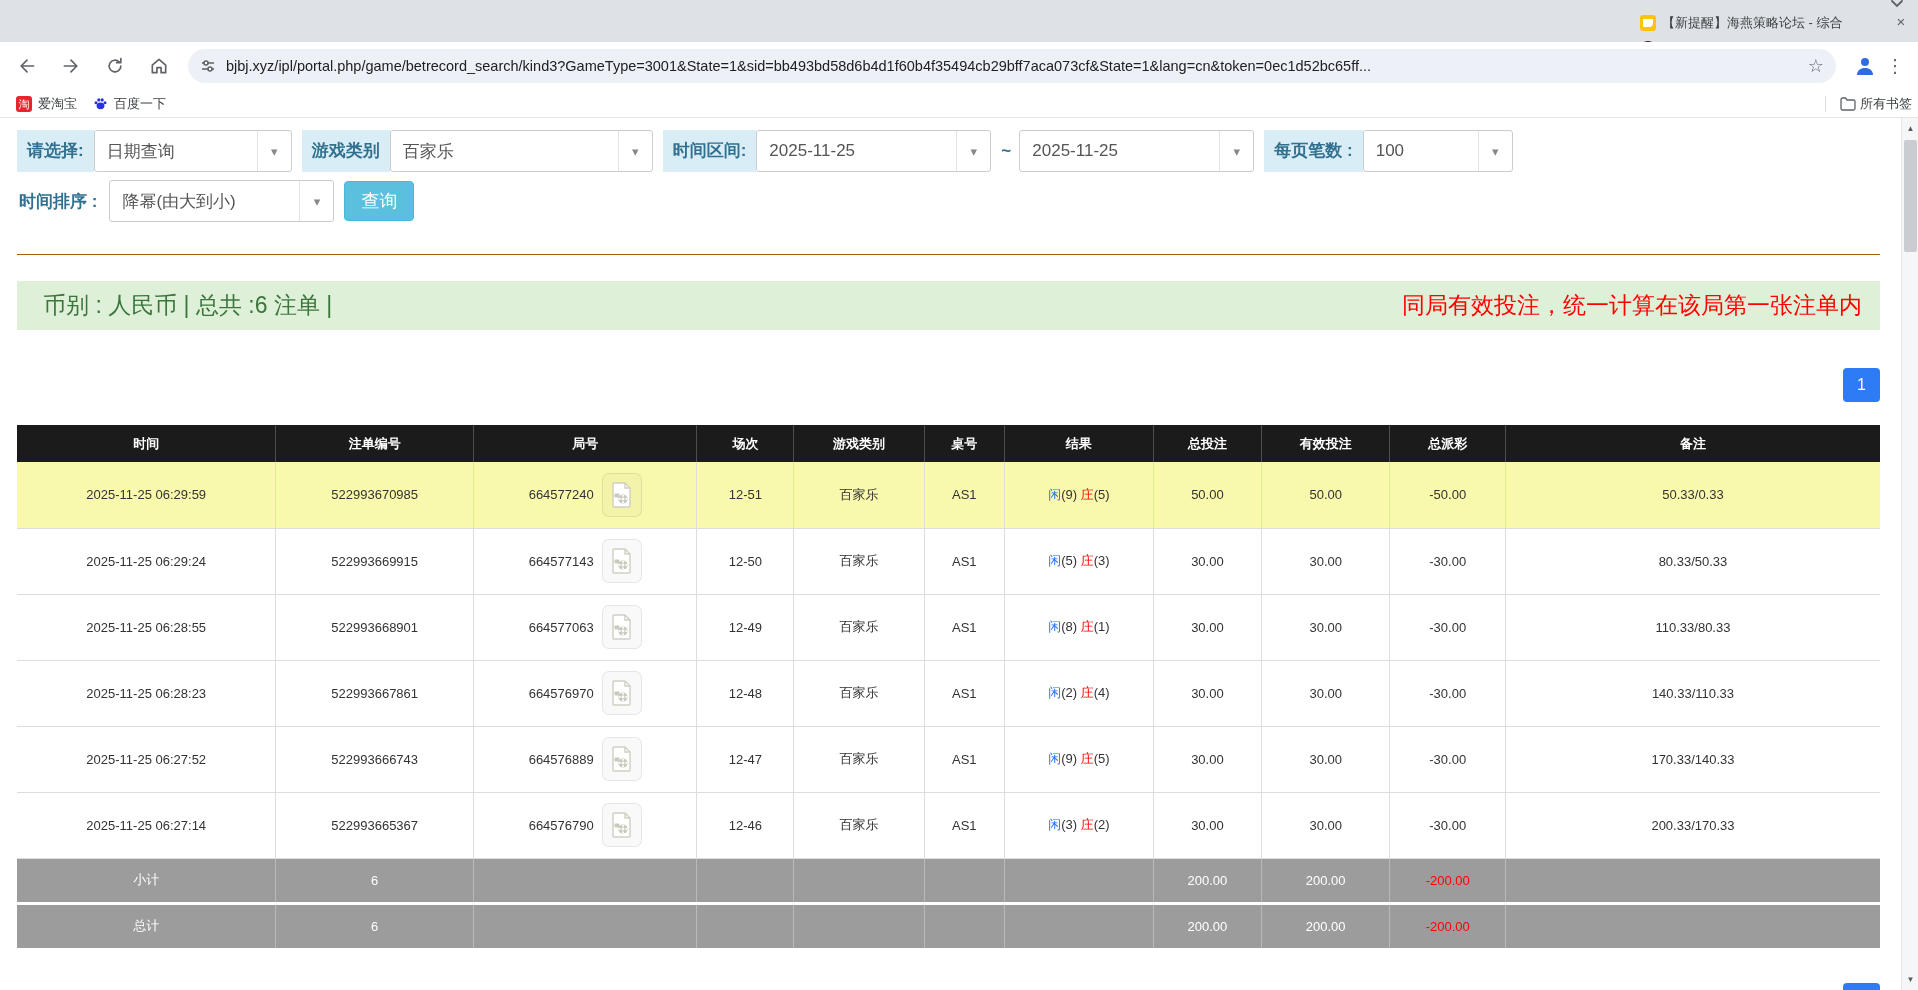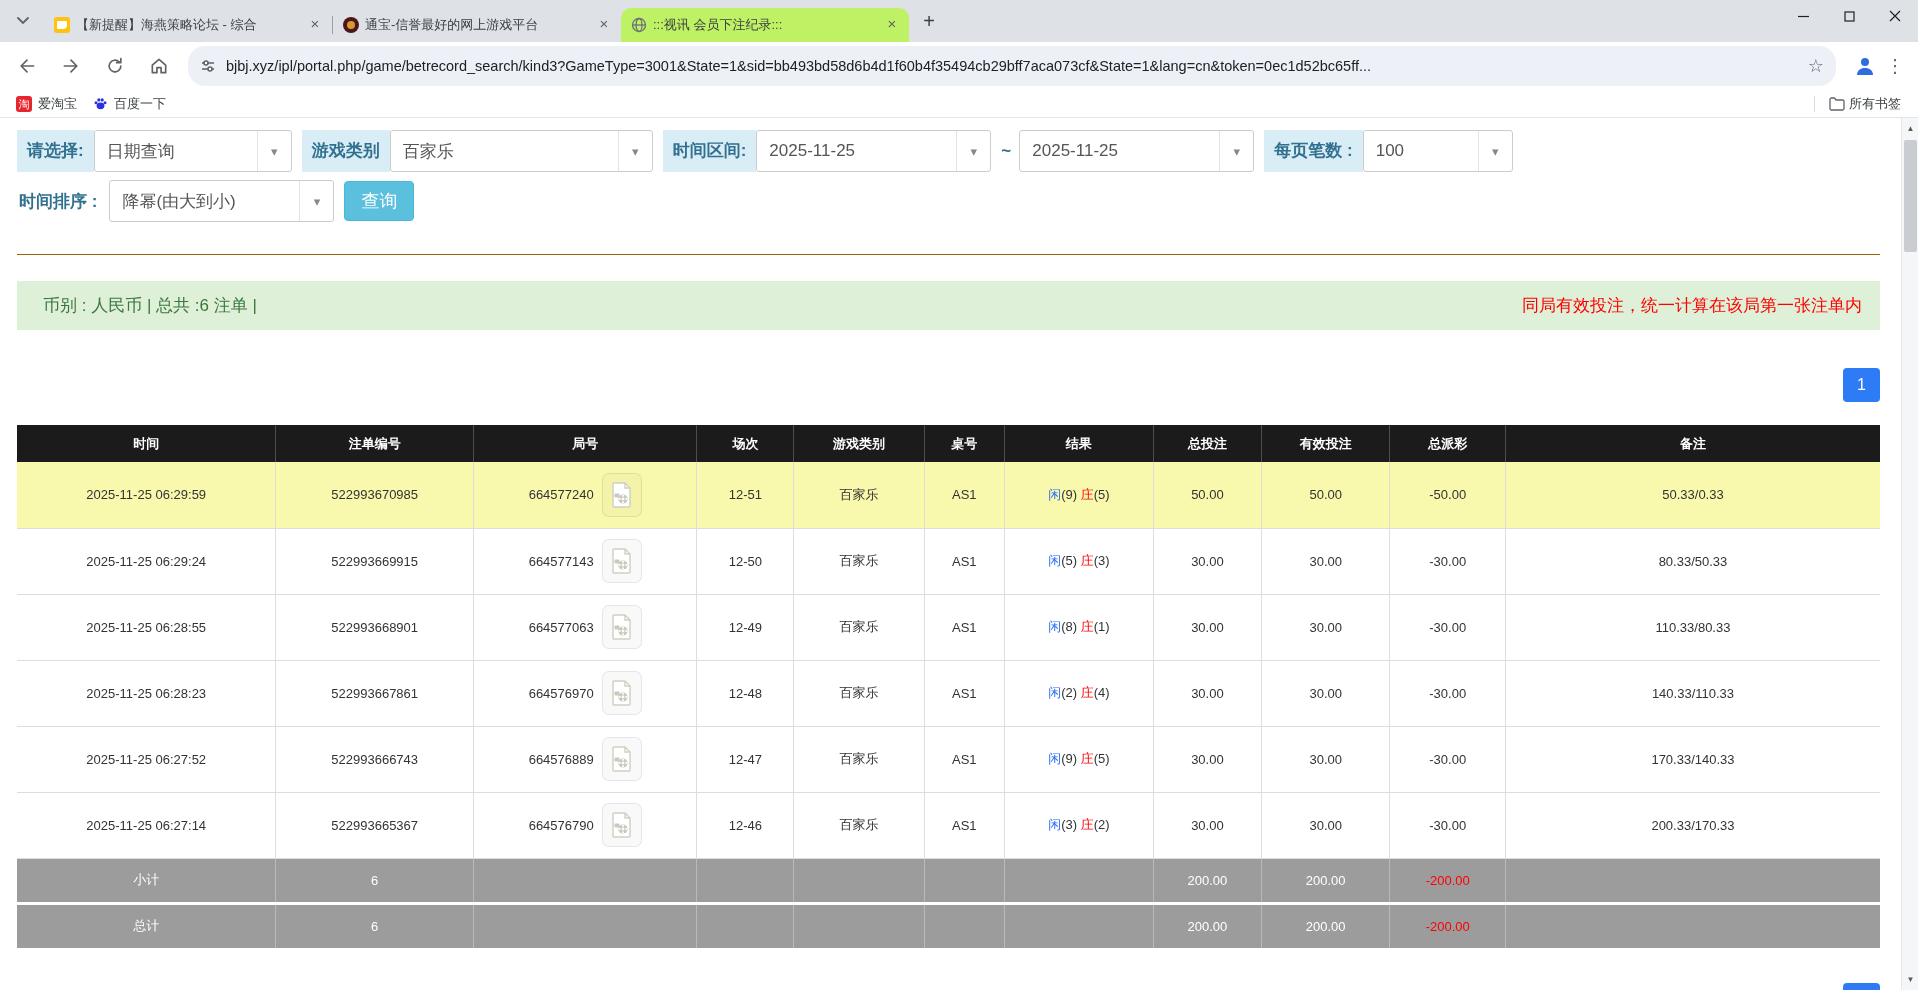--- a/index.html
+++ b/index.html
@@ -1,66 +1,66 @@
 <!DOCTYPE html>
 <html><head>
 <meta charset="utf-8">
 <style>
   * { box-sizing: border-box; margin: 0; padding: 0; }
   body { background:#fff; font-family:"Liberation Sans","DejaVu Sans",sans-serif; }
   .browser { position:relative; width:1918px; height:990px; background:#fff; overflow:hidden; }
 
   
-  .tabbar { position:absolute; top:0; left:0; right:0; height:42px; background:#dee1e6; display:flex; align-items:flex-end; }
+  .tabbar { position:absolute; top:0; left:0; right:0; height:42px; background:#dee1e6; display:flex; align-items:flex-end;flex-direction:column; }
   .tab-search { width:30px; height:30px; margin:0 6px 6px 8px; display:flex; align-items:center; justify-content:center; border-radius:50%; color:#5f6368; }
   .tab { width:288px; height:34px; display:flex; align-items:center; padding:0 8px 0 10px; font-size:13px; color:#3c4043; position:relative; }
   .tab.active { background:#bef264; border-radius:10px 10px 0 0; }
   .tab-title { flex:1; white-space:nowrap; overflow:hidden; margin:0 6px; }
   .tab-close { width:18px; height:18px; line-height:16px; text-align:center; border-radius:50%; font-size:15px; color:#5f6368; }
   .tab-divider { width:1px; height:18px; background:#9aa0a6; margin-bottom:8px; }
   .fav { width:16px; height:16px; display:inline-block; flex:none; }
   .fav1 { background:#fec20f; border-radius:3px; position:relative; }
   .fav1::after { content:""; position:absolute; left:3px; top:4px; width:10px; height:8px; background:#fff; border-radius:1px 1px 4px 1px; }
   .fav2 { background:#4a161b; border-radius:50%; position:relative; }
   .fav2::after { content:""; position:absolute; left:4px; top:4px; width:8px; height:8px; border-radius:50%; background:#d49b2a; }
   .newtab { width:28px; height:28px; margin:0 0 7px 6px; font-size:20px; color:#3c4043; display:flex; align-items:center; justify-content:center; border-radius:50%; }
   .wincontrols { margin-left:auto; align-self:flex-start; display:flex; height:32px; }
   .winbtn { width:46px; height:32px; display:flex; align-items:center; justify-content:center; color:#202124; }
 
   
   .toolbar { position:absolute; top:42px; left:0; right:0; height:48px; background:#fff; display:flex; align-items:center; }
   .navbtn { width:34px; height:34px; margin-left:10px; display:flex; align-items:center; justify-content:center; color:#5f6368; }
-  .urlbar { flex:1; height:40px; margin:0 14px 0 12px; background:#edf0f7; border-radius:17px; display:flex; align-items:center; padding:0 12px; }
+  .urlbar { flex:1; height:34px; margin:0 14px 0 12px; background:#edf0f7; border-radius:17px; display:flex; align-items:center; padding:0 12px; }
   .url-text { flex:1; font-size:14.5px; color:#202124; white-space:nowrap; overflow:hidden; margin-left:10px; }
   .star { font-size:18px; color:#5f6368; margin-left:8px; }
   .avatar { width:30px; height:30px; display:flex; align-items:center; justify-content:center; }
   .dots { width:30px; height:30px; margin-right:8px; display:flex; align-items:center; justify-content:center; font-size:18px; color:#5f6368; }
 
   
   .bookmarks { position:absolute; top:90px; left:0; right:0; height:28px; background:#fff; border-bottom:1px solid #e3e5e8; display:flex; align-items:center; font-size:13px; color:#3c4043; }
   .bm { display:flex; align-items:center; gap:6px; margin-left:16px; }
   .bm-tao { width:16px; height:16px; background:#e6252c; color:#fff; border-radius:3px; font-size:11px; line-height:16px; text-align:center; }
-  .bm-right { margin-left:auto; display:flex; align-items:center; gap:4px; padding-right:17px; }
+  .bm-right { margin-left:auto; display:flex; align-items:center; gap:4px; padding-right:6px; }
   .bm-sep { width:1px; height:16px; background:#dadce0; margin-right:10px; }
 
   
   .page { position:absolute; top:118px; left:0; right:0; bottom:0; background:#fff; }
 
   .filters { position:absolute; top:0; left:17px; right:38px; height:137px; border-bottom:1px solid #a16207; padding-top:12px; font-size:17px; }
   .frow { display:flex; align-items:center; margin-bottom:8px; }
   .chip { background:#d9edf7; color:#31708f; font-weight:bold; padding:0 10px; height:42px; line-height:42px; white-space:nowrap; }
   .plain-label { color:#31708f; font-weight:bold; padding:0 12px 0 2px; white-space:nowrap; }
   .sel { height:42px; background:#fff; border:1px solid #ccc; border-radius:3px; display:flex; align-items:center; color:#555; margin-right:10px;gap:15px; }
   .sel .sel-text { flex:1; padding-left:12px; white-space:nowrap; overflow:hidden; }
   .sel .caret-zone { width:34px; align-self:stretch; border-left:1px solid #e3e3e3; display:flex; align-items:center; justify-content:center; color:#888; font-size:13px; }
   .w198{width:198px} .w263{width:263px} .w235{width:235px} .w150{width:150px} .w225{width:225px}
   .tilde { color:#31708f; font-weight:bold; margin:0 8px 0 0; }
   .btn-search { height:40px; padding:0 16px; background:#5bc0de; border:1px solid #46b8da; border-radius:4px; color:#fff; font-size:18px; }
 
-  .greenbar { position:absolute; top:163px; left:17px; right:38px; height:49px; background:#dff0d8; display:flex; align-items:center; font-size:17px; }
+  .greenbar { position:absolute; top:163px; left:17px; right:38px; height:49px; background:#dff0d8; display:flex; align-items:center; font-size:23px; }
   .green-text { color:#3c763d; padding-left:26px; }
   .notice { margin-left:auto; color:#f00; padding-right:18px; }
 
   .pagination { position:absolute; top:250px; right:38px; width:37px; height:34px; background:#2e7bf6; border-radius:4px; color:#fff; font-size:16px; display:flex; align-items:center; justify-content:center; }
   .page-bottom-sliver { position:absolute; bottom:0; right:38px; width:37px; height:7px; background:#2e7bf6; border-radius:4px 4px 0 0; }
 
   table.bet { position:absolute; top:307px; left:17px; right:38px; width:1863px; border-collapse:collapse; font-size:13px; table-layout:fixed; }
   .bet th { background:#1b1b1b; color:#fff; font-weight:bold; height:37px; border-right:1px solid #4d4d4d; text-align:center; }
   .bet th:last-child { border-right:none; }
   .bet td { height:66px; text-align:center; color:#333; border-right:1px solid #ddd; border-bottom:1px solid #ddd; background:#fff; }

